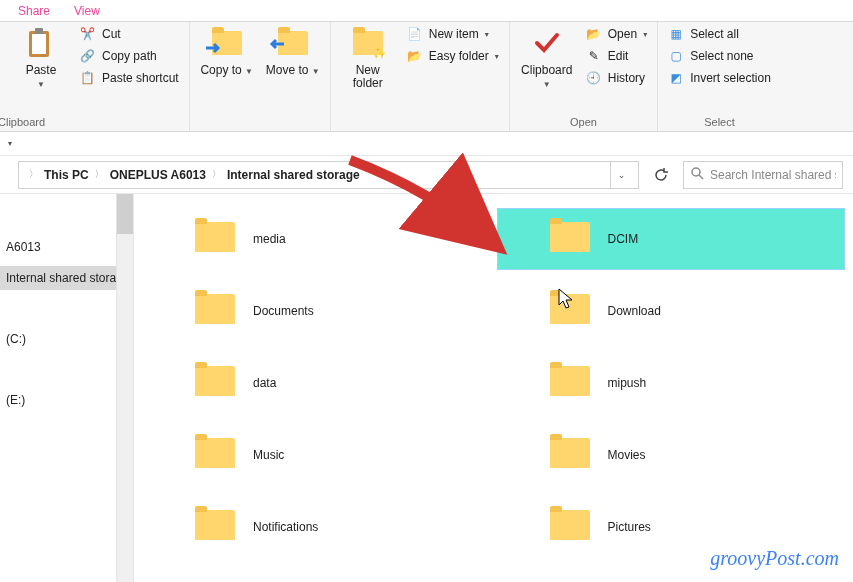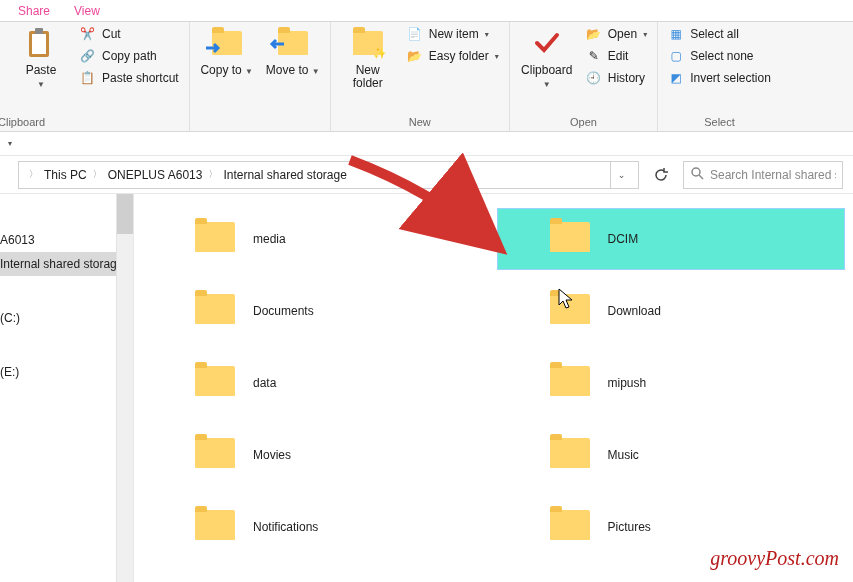--- a/index.html
+++ b/index.html
@@ -13,39 +13,39 @@
   .big-btn { display: flex; flex-direction: column; align-items: center; justify-content: flex-end; gap: 4px; width: 54px; text-align: center; line-height: 1.1; }
   .big-btn .icon-box { width: 34px; height: 34px; display: flex; align-items: center; justify-content: center; }
   .small-stack { display: flex; flex-direction: column; gap: 6px; }
   .small-btn { display: flex; align-items: center; gap: 6px; white-space: nowrap; }
   .small-btn .sicon { width: 16px; height: 16px; display: flex; align-items: center; justify-content: center; }
   .folder-big { width: 30px; height: 24px; background: #ffd66e; border-radius: 2px 2px 1px 1px; position: relative; }
   .folder-big::before { content: ""; position: absolute; top: -4px; left: 0; width: 12px; height: 6px; background: #f5c24d; border-radius: 2px 2px 0 0; }
   .quickrow { height: 24px; border-bottom: 1px solid #e7e7e7; display:flex; align-items:center; padding-left:4px; }
   .addr-row { height: 38px; display: flex; align-items: center; gap: 8px; padding: 0 10px 0 18px; border-bottom: 1px solid #e7e7e7; }
   .addr-bar { flex: 1; height: 28px; border: 1px solid #d0d0d0; display: flex; align-items: center; padding: 0 6px; gap: 2px; background: #fff; }
-  .crumb { display: flex; align-items: center; gap: 2px; }
+  .crumb { display: flex; align-items: center; gap: 2px; font-weight: bold; }
   .chev { color: #888; font-size: 9px; padding: 0 4px; }
   .addr-drop { width: 22px; height: 28px; border-left: 1px solid #d0d0d0; display: flex; align-items: center; justify-content:center; margin-left:auto; color:#555; font-size:9px; }
   .refresh { width: 28px; height: 28px; display: flex; align-items: center; justify-content: center; }
   .search { width: 160px; height: 28px; border: 1px solid #d0d0d0; display: flex; align-items: center; padding: 0 6px; color: #888; gap: 6px; }
   .content { display: flex; height: calc(582px - 22px - 110px - 24px - 38px); }
   .nav { width: 134px; border-right: 1px solid #e7e7e7; position: relative; overflow:hidden; }
-  .nav-row { padding: 5px 0; white-space: nowrap; }
+  .nav-row { padding: 5px 6px; white-space: nowrap; margin-top: 7px; }
   .nav-sel { background: #d9d9d9; }
   .main { flex: 1; padding: 14px 8px; display: grid; grid-template-columns: 1fr 1fr; grid-auto-rows: 62px; gap: 10px 6px; align-content: start; overflow:hidden; }
   .item { display: flex; align-items: center; gap: 18px; padding: 4px 10px 4px 52px; border: 1px solid transparent; position: relative; }
   .item .ficon { position: absolute; left: 52px; width: 42px; height: 34px; }
   .item .ficon .folder-big { width: 40px; height: 30px; }
   .item { padding-left: 52px; }
   .item .flabel { margin-left: 58px; }
   .item.sel { background: #5eead4; border: 1px solid #99d1ff; }
   .scrollbar { position:absolute; right:0; top:0; width:17px; height:100%; background:#f0f0f0; border-left:1px solid #e3e3e3; }
   .scroll-thumb { position:absolute; top:0; width:100%; height:40px; background:#cfcfcf; }
-  .watermark { position:absolute; right:14px; bottom:12px; color:#b91c1c; font-style:italic; font-family: Georgia, serif; font-size:20px; }
+  .watermark { position:absolute; right:14px; bottom:12px; color:#3b82f6; font-style:italic; font-family: Georgia, serif; font-size:20px; }
   .arrow { position:absolute; left:340px; top:150px; pointer-events:none; }
   .cursor { position:absolute; left:558px; top:288px; pointer-events:none; }
   .tri { font-size: 8px; color:#555; }
 </style>
 </head>
 <body>
 
 <div class="tabbar">
   <div class="tab">Share</div>
   <div class="tab">View</div>
@@ -127,21 +127,20 @@
           <span>New item</span>
           <span class="tri">▾</span>
         </div>
         <div class="small-btn">
           <span class="sicon">📂</span>
           <span>Easy folder</span>
           <span class="tri">▾</span>
         </div>
       </div>
     </div>
-    <div class="group-title">New</div>
   </div>
 
   <div class="group">
     <div class="group-body">
       <div class="big-btn">
         <div class="icon-box">
           <svg width="30" height="30" viewBox="0 0 30 30">
               <path d="M5 15 L12 22 L25 7" stroke="#d1332e" stroke-width="4" fill="none" stroke-linecap="round"></path>
             </svg>
         </div>
@@ -265,27 +264,27 @@
       <div class="item">
         <div class="ficon">
           <div class="folder-big"></div>
         </div>
         <span class="flabel">mipush</span>
       </div>
       <div class="item">
         <div class="ficon">
           <div class="folder-big"></div>
         </div>
+        <span class="flabel">Music</span>
+      </div>
+      <div class="item">
+        <div class="ficon">
+          <div class="folder-big"></div>
+        </div>
         <span class="flabel">Movies</span>
-      </div>
-      <div class="item">
-        <div class="ficon">
-          <div class="folder-big"></div>
-        </div>
-        <span class="flabel">Music</span>
       </div>
       <div class="item">
         <div class="ficon">
           <div class="folder-big"></div>
         </div>
         <span class="flabel">Notifications</span>
       </div>
       <div class="item">
         <div class="ficon">
           <div class="folder-big"></div>

